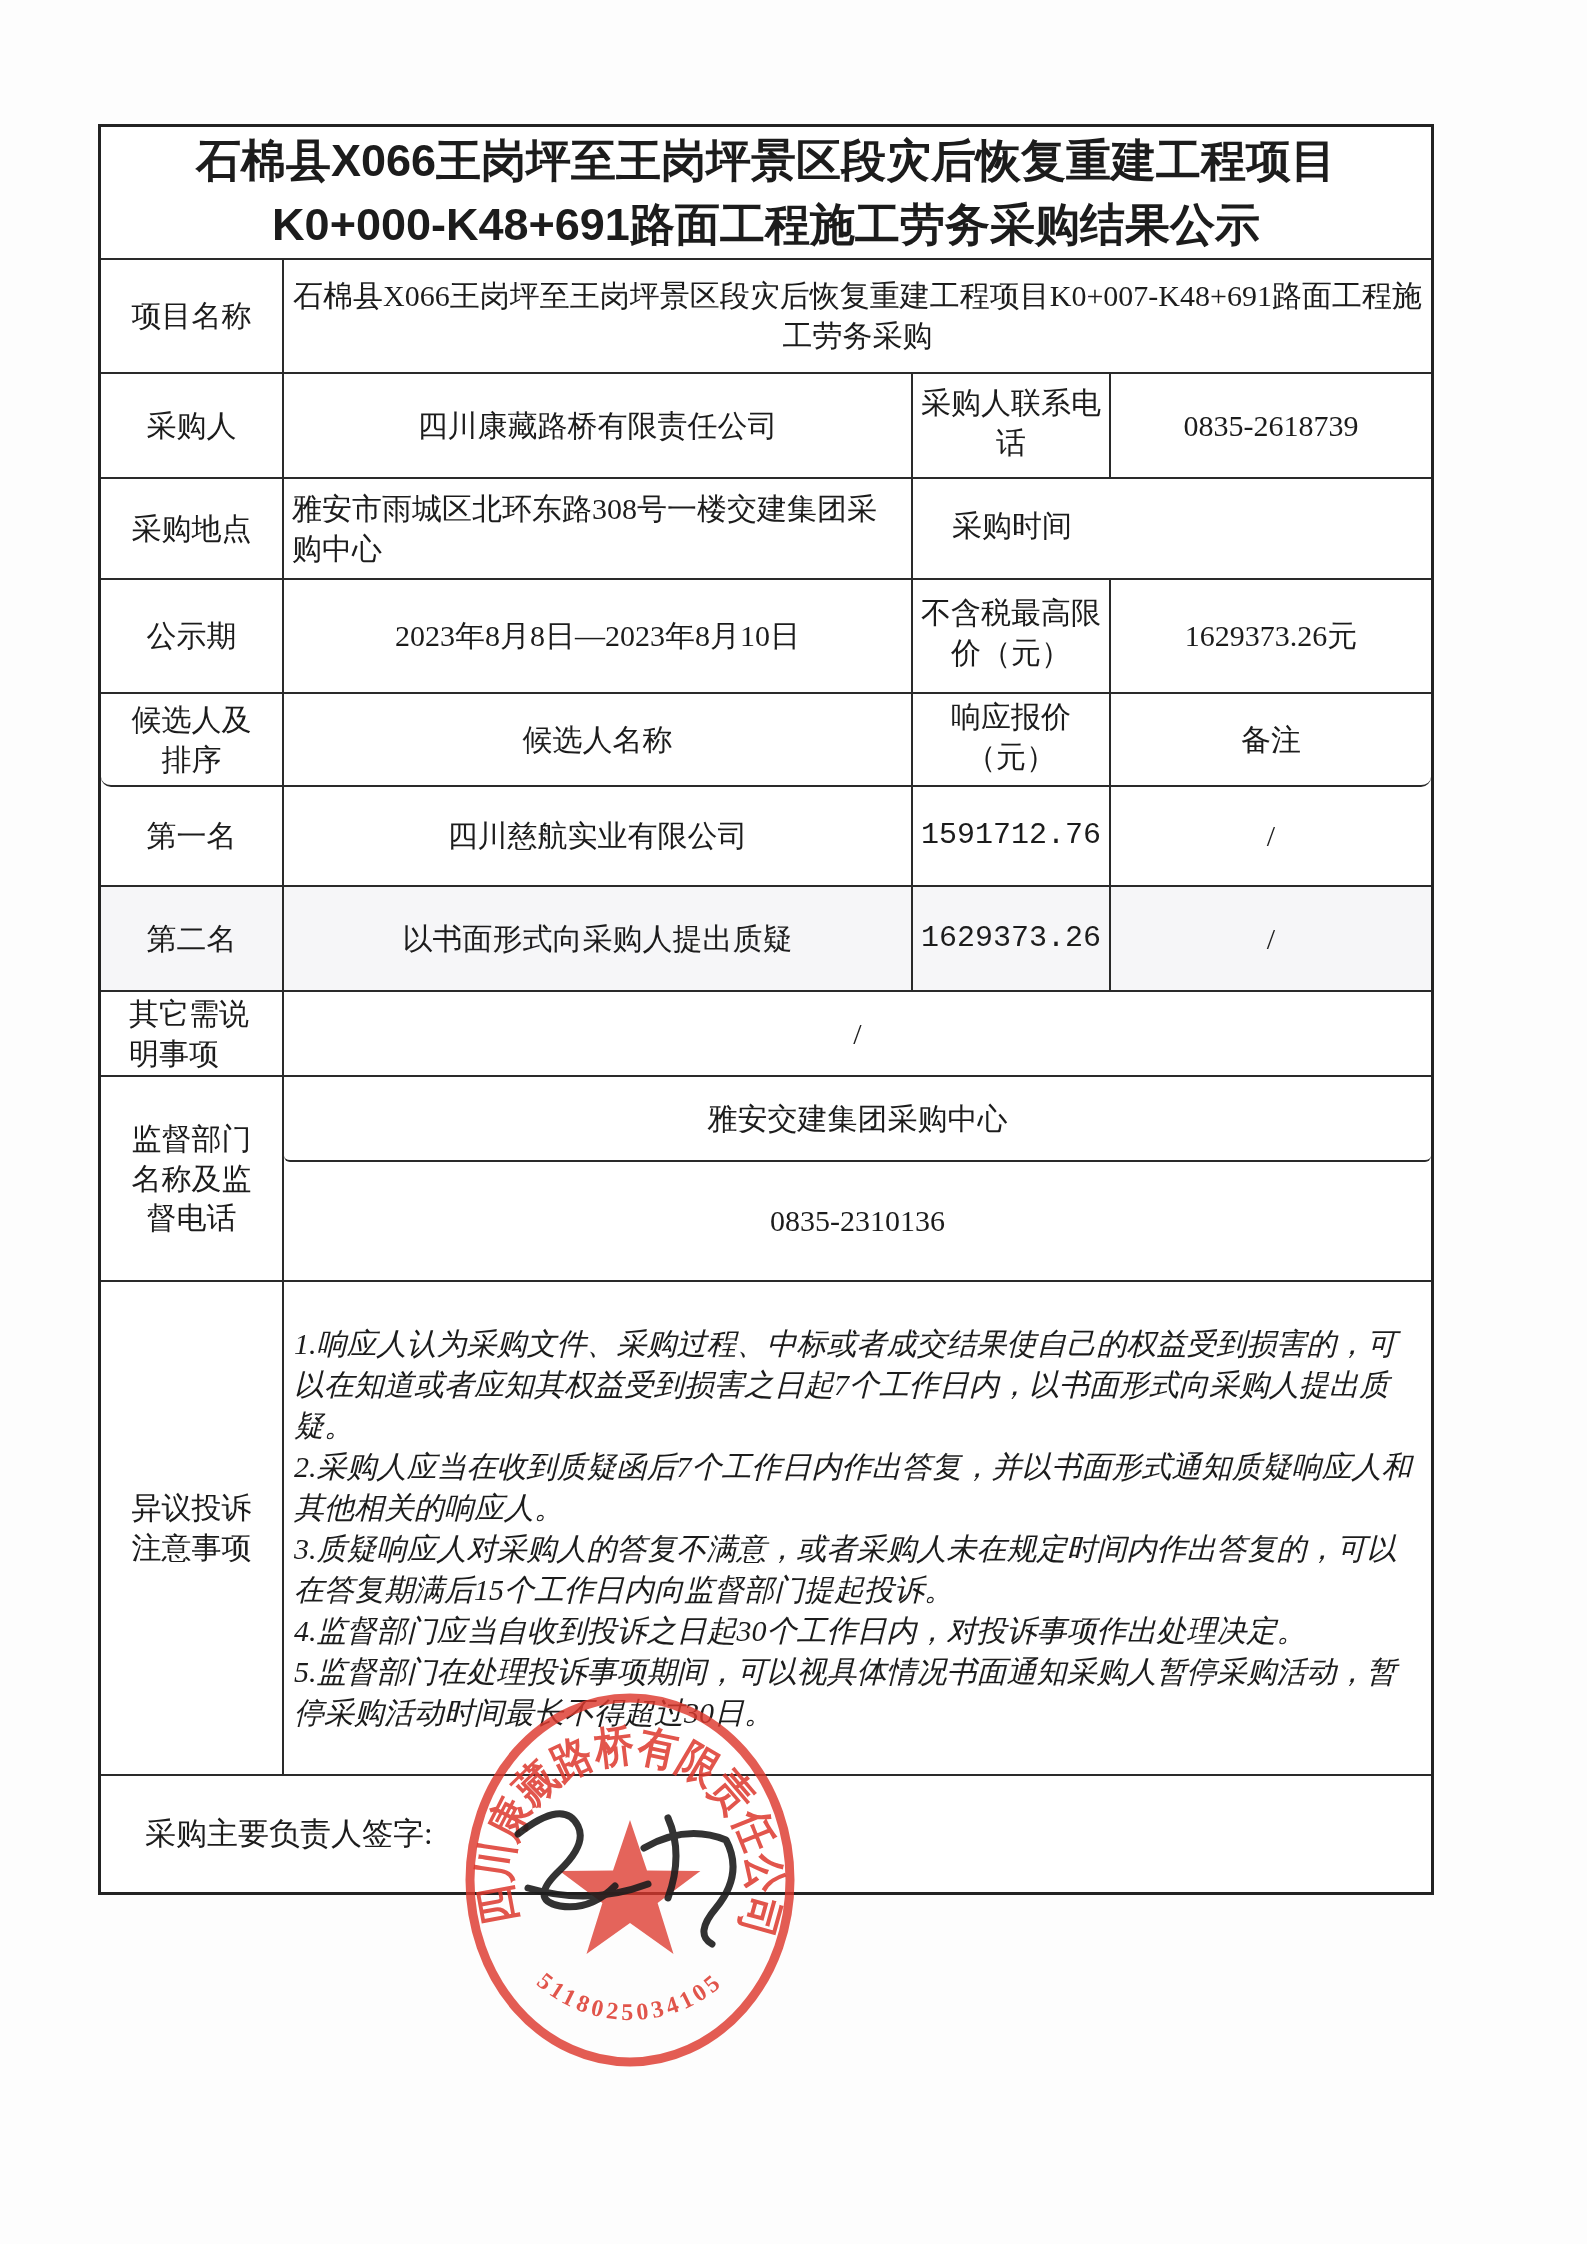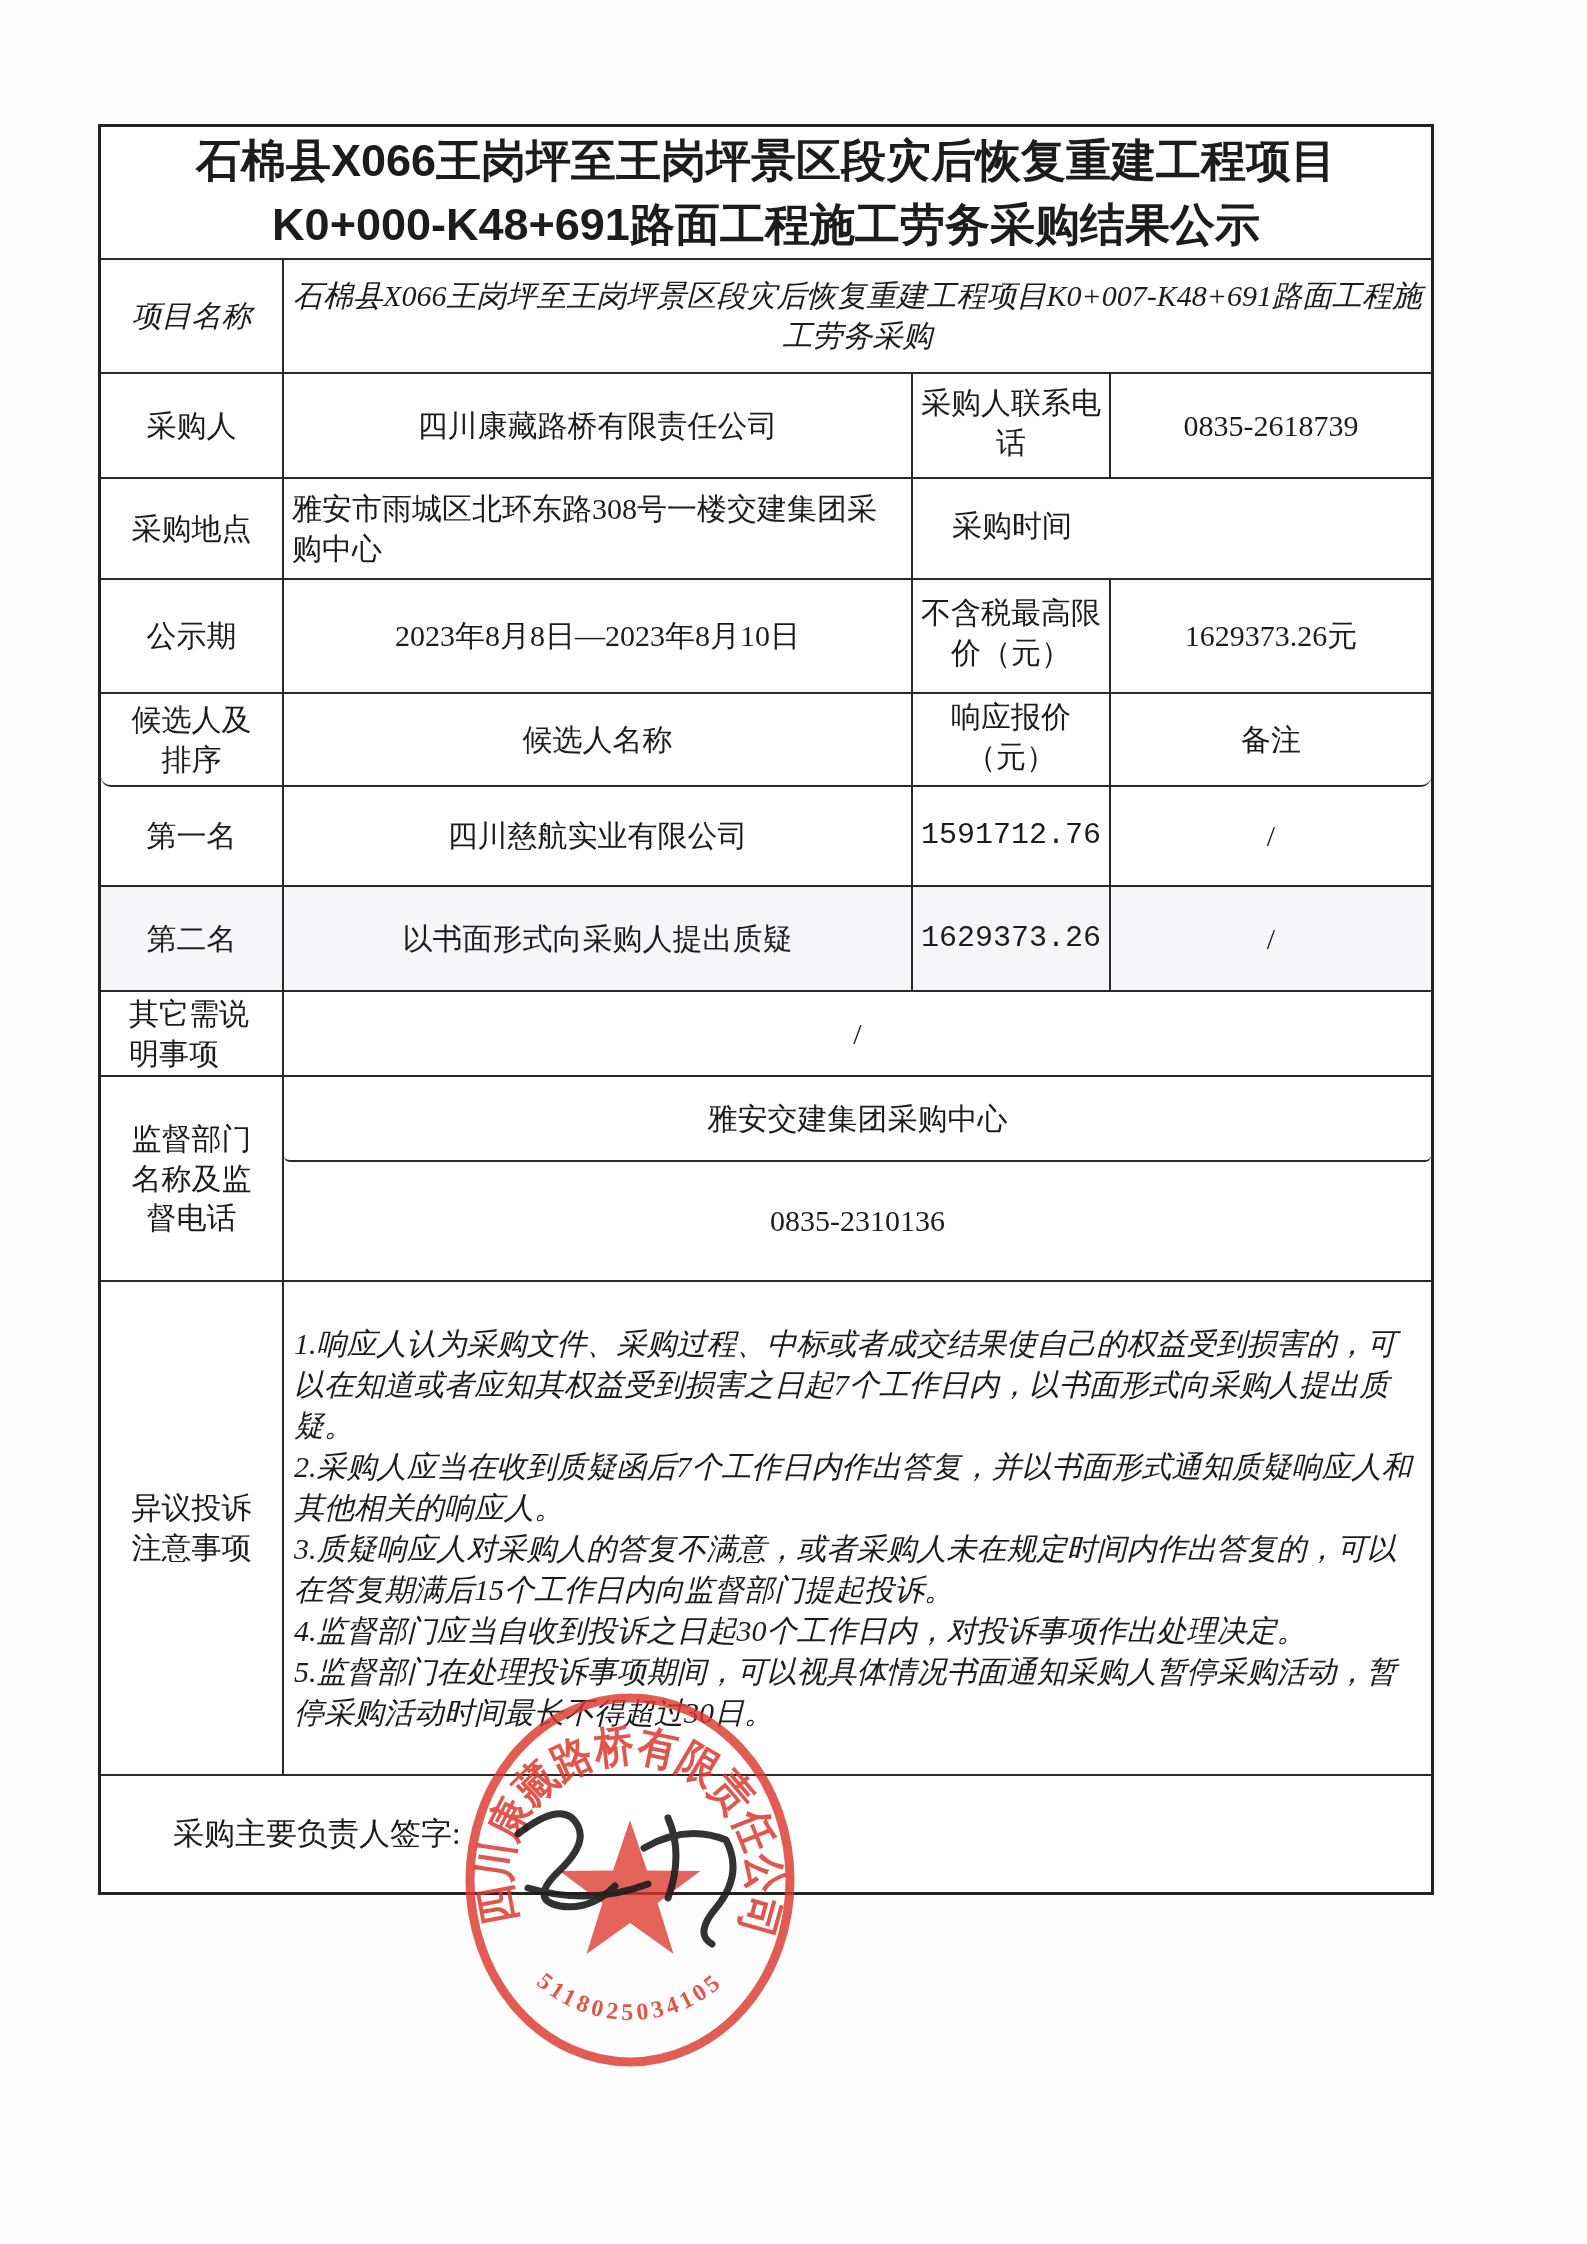--- a/index.html
+++ b/index.html
@@ -29,21 +29,21 @@
     padding:4px 8px;
     border-right:2px solid #2a2a2a;
   }
   .cell:last-child{border-right:none;}
   .c1{width:183px;padding:4px 28px;}
   .c2{width:629px;}
   .c3{width:198px;font-family:Liberation Mono, monospace;}
   .c4{width:320px;}
   .cm{width:1147px;}       
   .h-title{height:133px;}
-  .h-project{height:114px;font-style:italic;}
+  .h-project{height:114px;}
   .h-purchaser{height:105px;}
   .h-location{height:101px;}
   .h-publicity{height:114px;}
   .h-candhead{height:93px;border-radius:10px;}
   .h-first{height:100px;}
   .h-second{height:105px;}
   .h-other{height:85px;}
   .h-supervision{height:205px;}
   .h-objection{height:494px;}
   .h-sign{height:116px;}
@@ -59,21 +59,21 @@
   .sup-sub1{height:85px;border-bottom:2px solid #2a2a2a;border-right:none;width:100%;border-radius:6px;}
   .sup-sub2{flex:1;border-right:none;width:100%;}
   .obj-cell{
     align-items:center;justify-content:flex-start;
     padding:10px 14px 10px 10px;
   }
   .obj-list{width:100%;text-align:left;font-size:30px;line-height:1.37;font-style:italic;}
   .sign-cell{
     width:1573px;border-right:none;
     justify-content:flex-start;text-align:left;
-    padding-left:72px;font-size:31px;
+    padding-left:44px;font-size:31px;
   }
   
   .stamp{position:absolute;left:368px;top:1652px;width:520px;height:460px;}
 </style>
 </head>
 <body>
 
 <div class="page">
 
   <div class="tbl">

